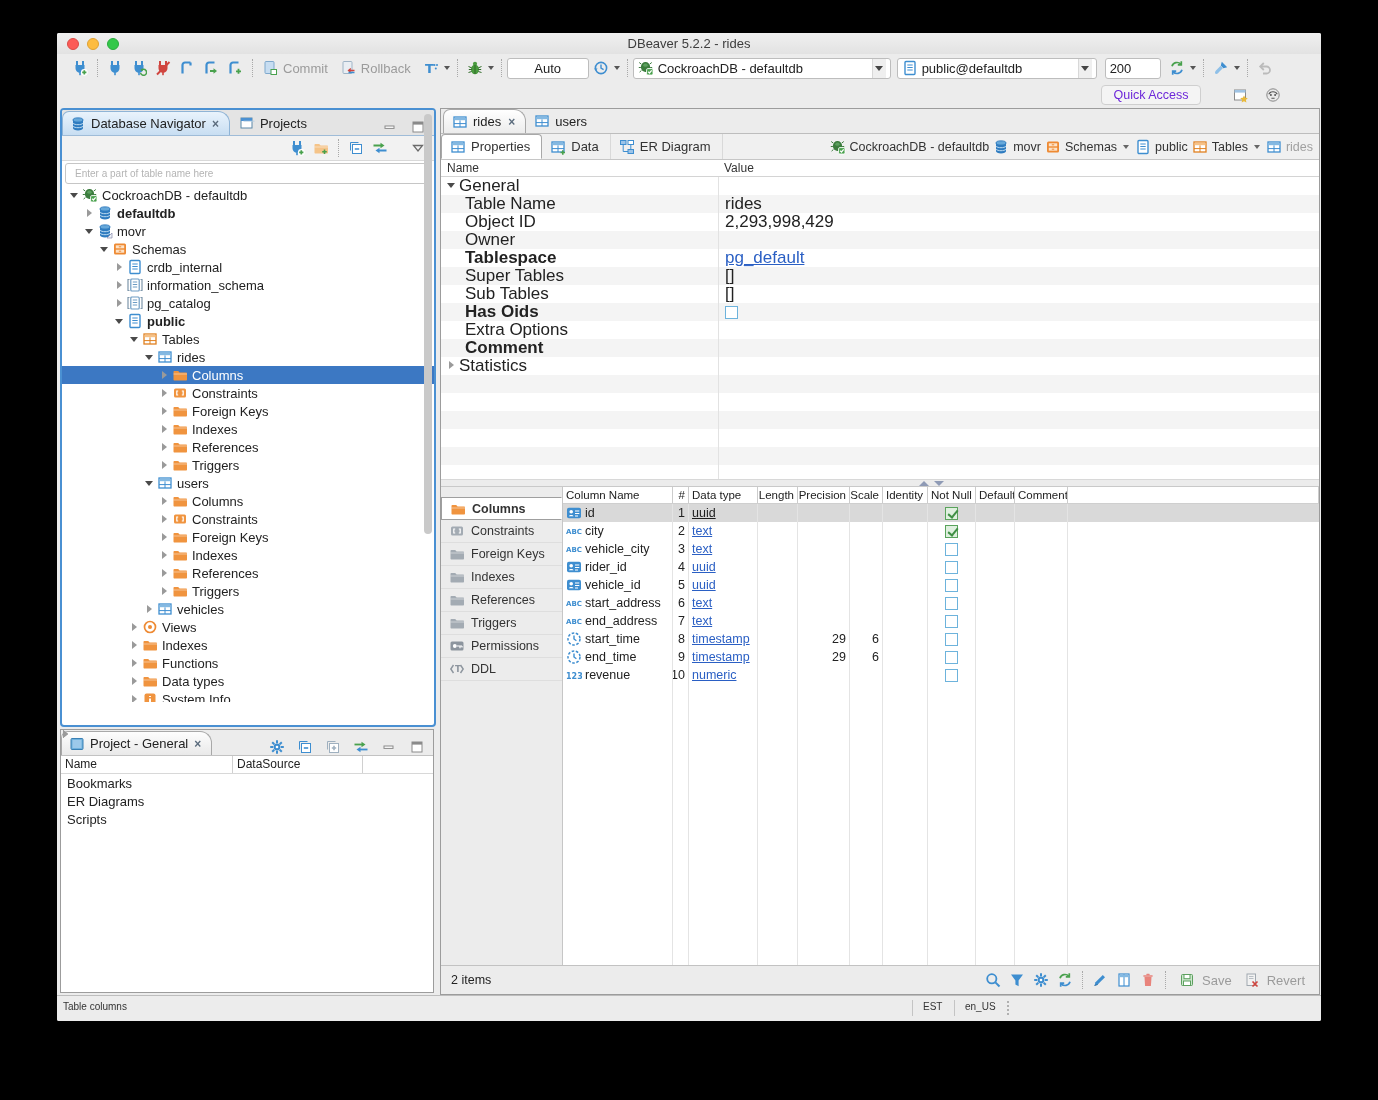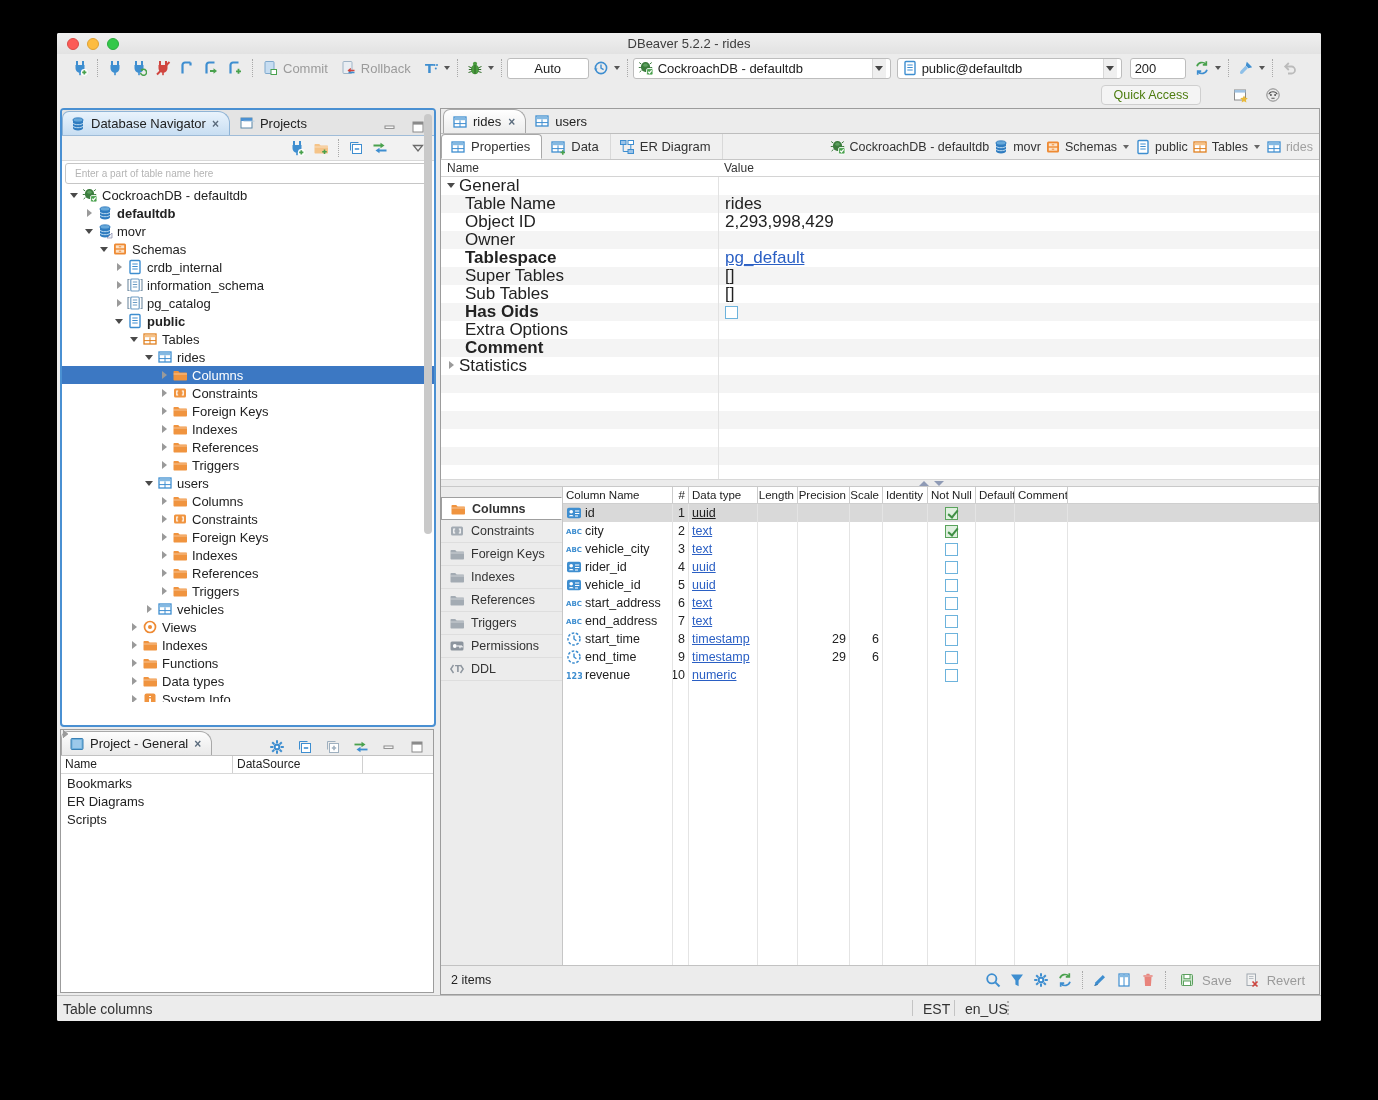--- a/index.html
+++ b/index.html
@@ -20,21 +20,21 @@
   .tbsep{width:1px;height:18px;border-left:1px dotted #a9a9a9;margin:0 5px;flex:0 0 auto;}
   .tblabel{font-size:13px;color:#9b9b9b;margin:0 8px 0 1px;}
   .caret{width:0;height:0;border-left:3px solid transparent;border-right:3px solid transparent;border-top:4px solid #555;margin:0 2px 0 1px;}
   .combo{background:#fff;border:1px solid #bdbdbd;border-radius:3px;height:21px;display:inline-flex;align-items:center;
     padding:0 4px;font-size:13px;color:#222;position:relative;}
   .combo .cicon{width:16px;height:16px;margin-right:4px;}
   .combo .cicon svg{width:16px;height:16px;}
   .combo .drop{margin-left:auto;width:14px;height:100%;display:flex;align-items:center;justify-content:center;border-left:1px solid #d8d8d8;background:#efefef;}
   .combo .drop i{width:0;height:0;border-left:4px solid transparent;border-right:4px solid transparent;border-top:5px solid #444;}
   #quick-access{position:absolute;right:120px;top:3px;width:100px;height:20px;border:1px solid #cfcfcf;border-radius:4px;
-    color:#4d7c0f;font-size:12.5px;display:flex;align-items:center;justify-content:center;background:#f4f4f4;}
+    color:#6d28d9;font-size:12.5px;display:flex;align-items:center;justify-content:center;background:#f4f4f4;}
   
   .panel-tabs{display:flex;align-items:flex-end;height:26px;position:relative;}
   .ptab{display:flex;align-items:center;height:24px;padding:0 10px 0 7px;font-size:13px;border-radius:7px 12px 0 0;margin-right:2px;}
   .ptab .ico{width:16px;height:16px;margin-right:5px;}
   .ptab .ico svg{width:16px;height:16px;}
   .ptab.active{background:linear-gradient(#e9f3fc,#c8def2);border:1px solid #8fb4d6;border-bottom:none;}
   .ptab .closex{margin-left:6px;color:#5b6c7d;font-size:12px;font-weight:bold;line-height:10px;}
   .winbtns{margin-left:auto;display:flex;align-items:center;gap:8px;padding-right:6px;}
   .winbtns .tbico{width:16px;height:16px;}
   #nav-panel{position:absolute;left:3px;top:75px;width:376px;height:619px;background:#fff;border:2px solid #4a90d2;border-radius:4px;overflow:hidden;}
@@ -113,21 +113,21 @@
   .gc.c{justify-content:center;}
   .gc .ico{width:16px;height:16px;margin-right:3px;flex:0 0 auto;}
   .gc .ico svg{width:16px;height:16px;}
   .c0{width:110px;}.c1{width:16px;}.c2{width:69px;}.c3{width:40px;}.c4{width:52px;}
   .c5{width:33px;}.c6{width:45px;}.c7{width:48px;}.c8{width:39px;}.c9{width:53px;}.c10{flex:1;border-right:none;}
   .grow.sel{background:#d9d9d9;}
   #grid-toolbar{position:absolute;left:0;bottom:0;width:100%;height:29px;background:#ececec;border-top:1px solid #c2c2c2;display:flex;align-items:center;padding:0 10px;font-size:12.5px;}
   #grid-toolbar .spacer{flex:1;}
   .gbtn{display:flex;align-items:center;color:#9b9b9b;font-size:13px;gap:3px;margin:0 4px;}
   
-  #statusbar{position:absolute;left:0;bottom:0;width:100%;height:26px;background:#ececec;border-top:1px solid #bdbdbd;font-size:14px;color:#333;}
+  #statusbar{position:absolute;left:0;bottom:0;width:100%;height:26px;background:#ececec;border-top:1px solid #bdbdbd;font-size:10px;color:#333;}
   #statusbar .sb-left{position:absolute;left:6px;top:5px;}
   .sbsep{position:absolute;top:4px;width:1px;height:16px;background:#c4c4c4;}
   .sbgrip{position:absolute;top:5px;width:3px;height:14px;border-left:2px dotted #b0b0b0;}
 </style>
 </head>
 <body>
 
 <div id="window">
 
   <div id="titlebar">
@@ -245,21 +245,21 @@
             <ellipse cx="7.5" cy="5.2" rx="2.2" ry="1.6" fill="#5ba05e"></ellipse>
             <rect x="8.6" y="8.6" width="6.4" height="6.4" rx="1.2" fill="#49a14d" stroke="#fff" stroke-width=".9"></rect>
             <path d="M10.2 11.7l1.3 1.3 2.2-2.6" stroke="#fff" stroke-width="1.3" fill="none"></path>
           </svg></span>
       <span>CockroachDB - defaultdb</span>
       <span class="drop">
           <i></i>
         </span>
     </span>
     <span style="width:6px;"></span>
-    <span class="combo" style="width:225px;">
+    <span class="combo" style="width:200px;">
       <span class="cicon"><svg viewBox="0 0 16 16" xmlns="http://www.w3.org/2000/svg">
             <rect x="3" y="1.5" width="10" height="13" rx="1" fill="#fff" stroke="#3e8ed0" stroke-width="1.4"></rect>
             <path d="M5.3 5h5.4M5.3 7.5h5.4M5.3 10h5.4" stroke="#3e8ed0" stroke-width="1"></path>
           </svg></span>
       <span>public@defaultdb</span>
       <span class="drop">
           <i></i>
         </span>
     </span>
     <span style="width:8px;"></span>

